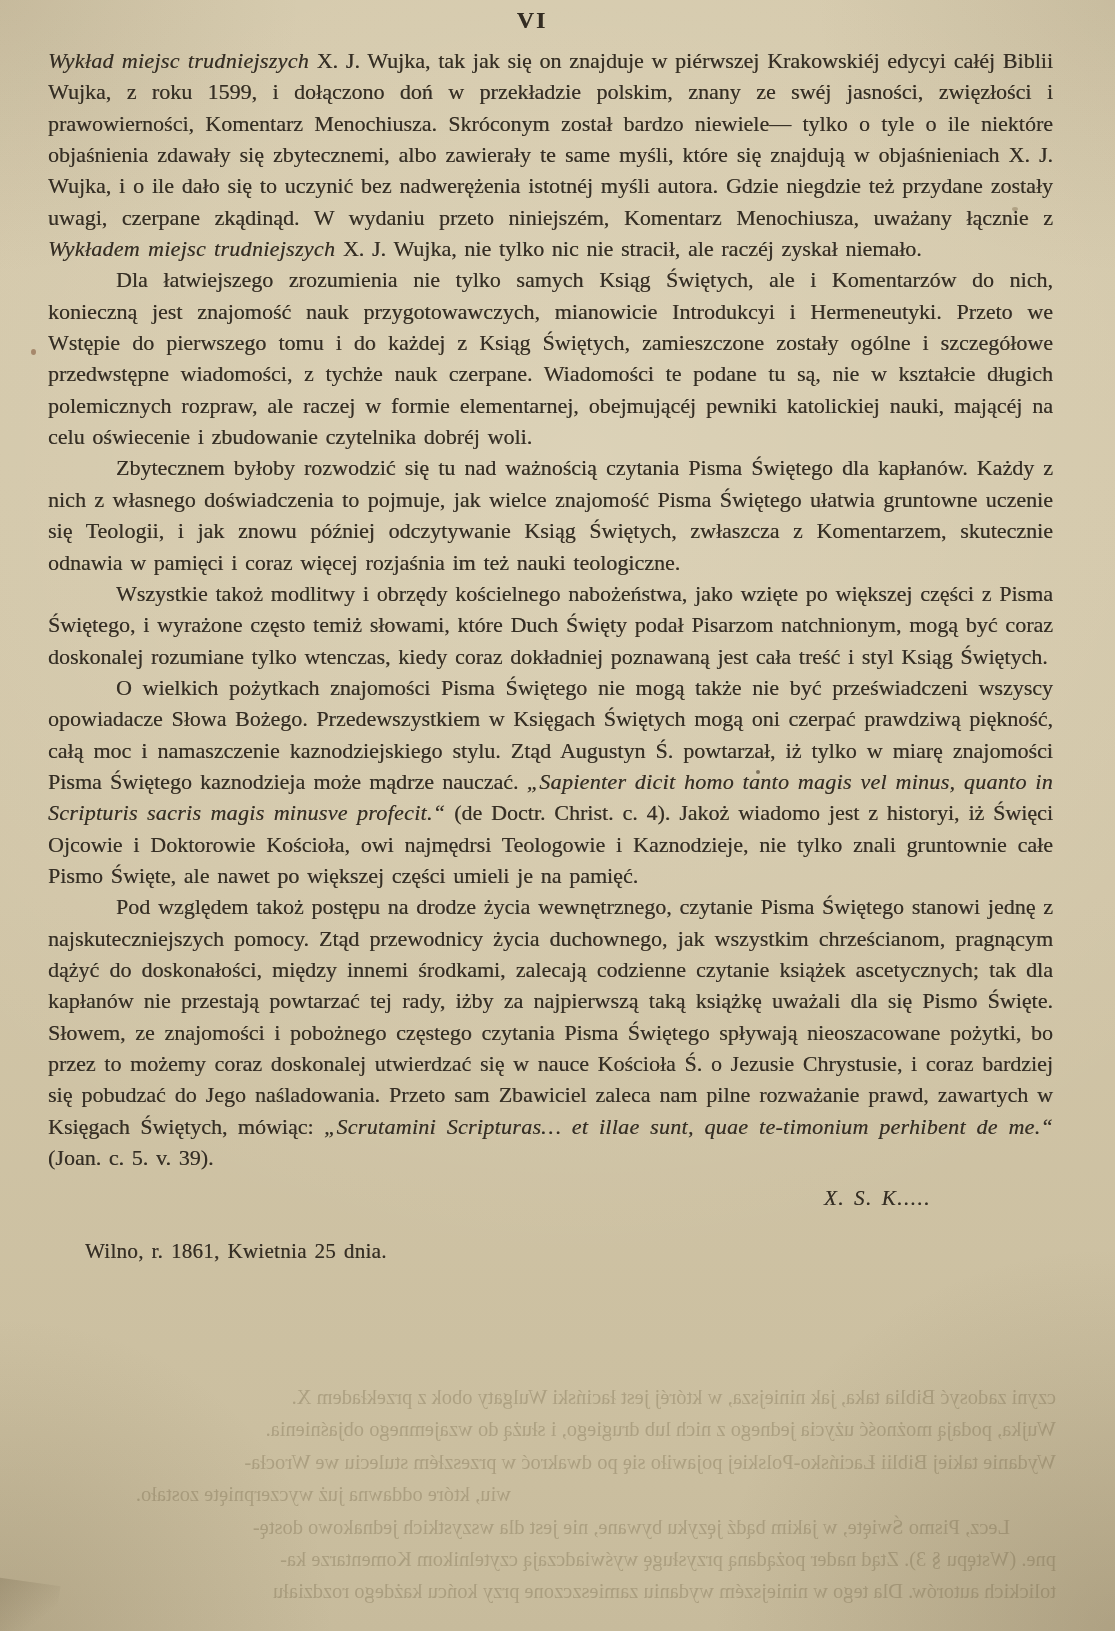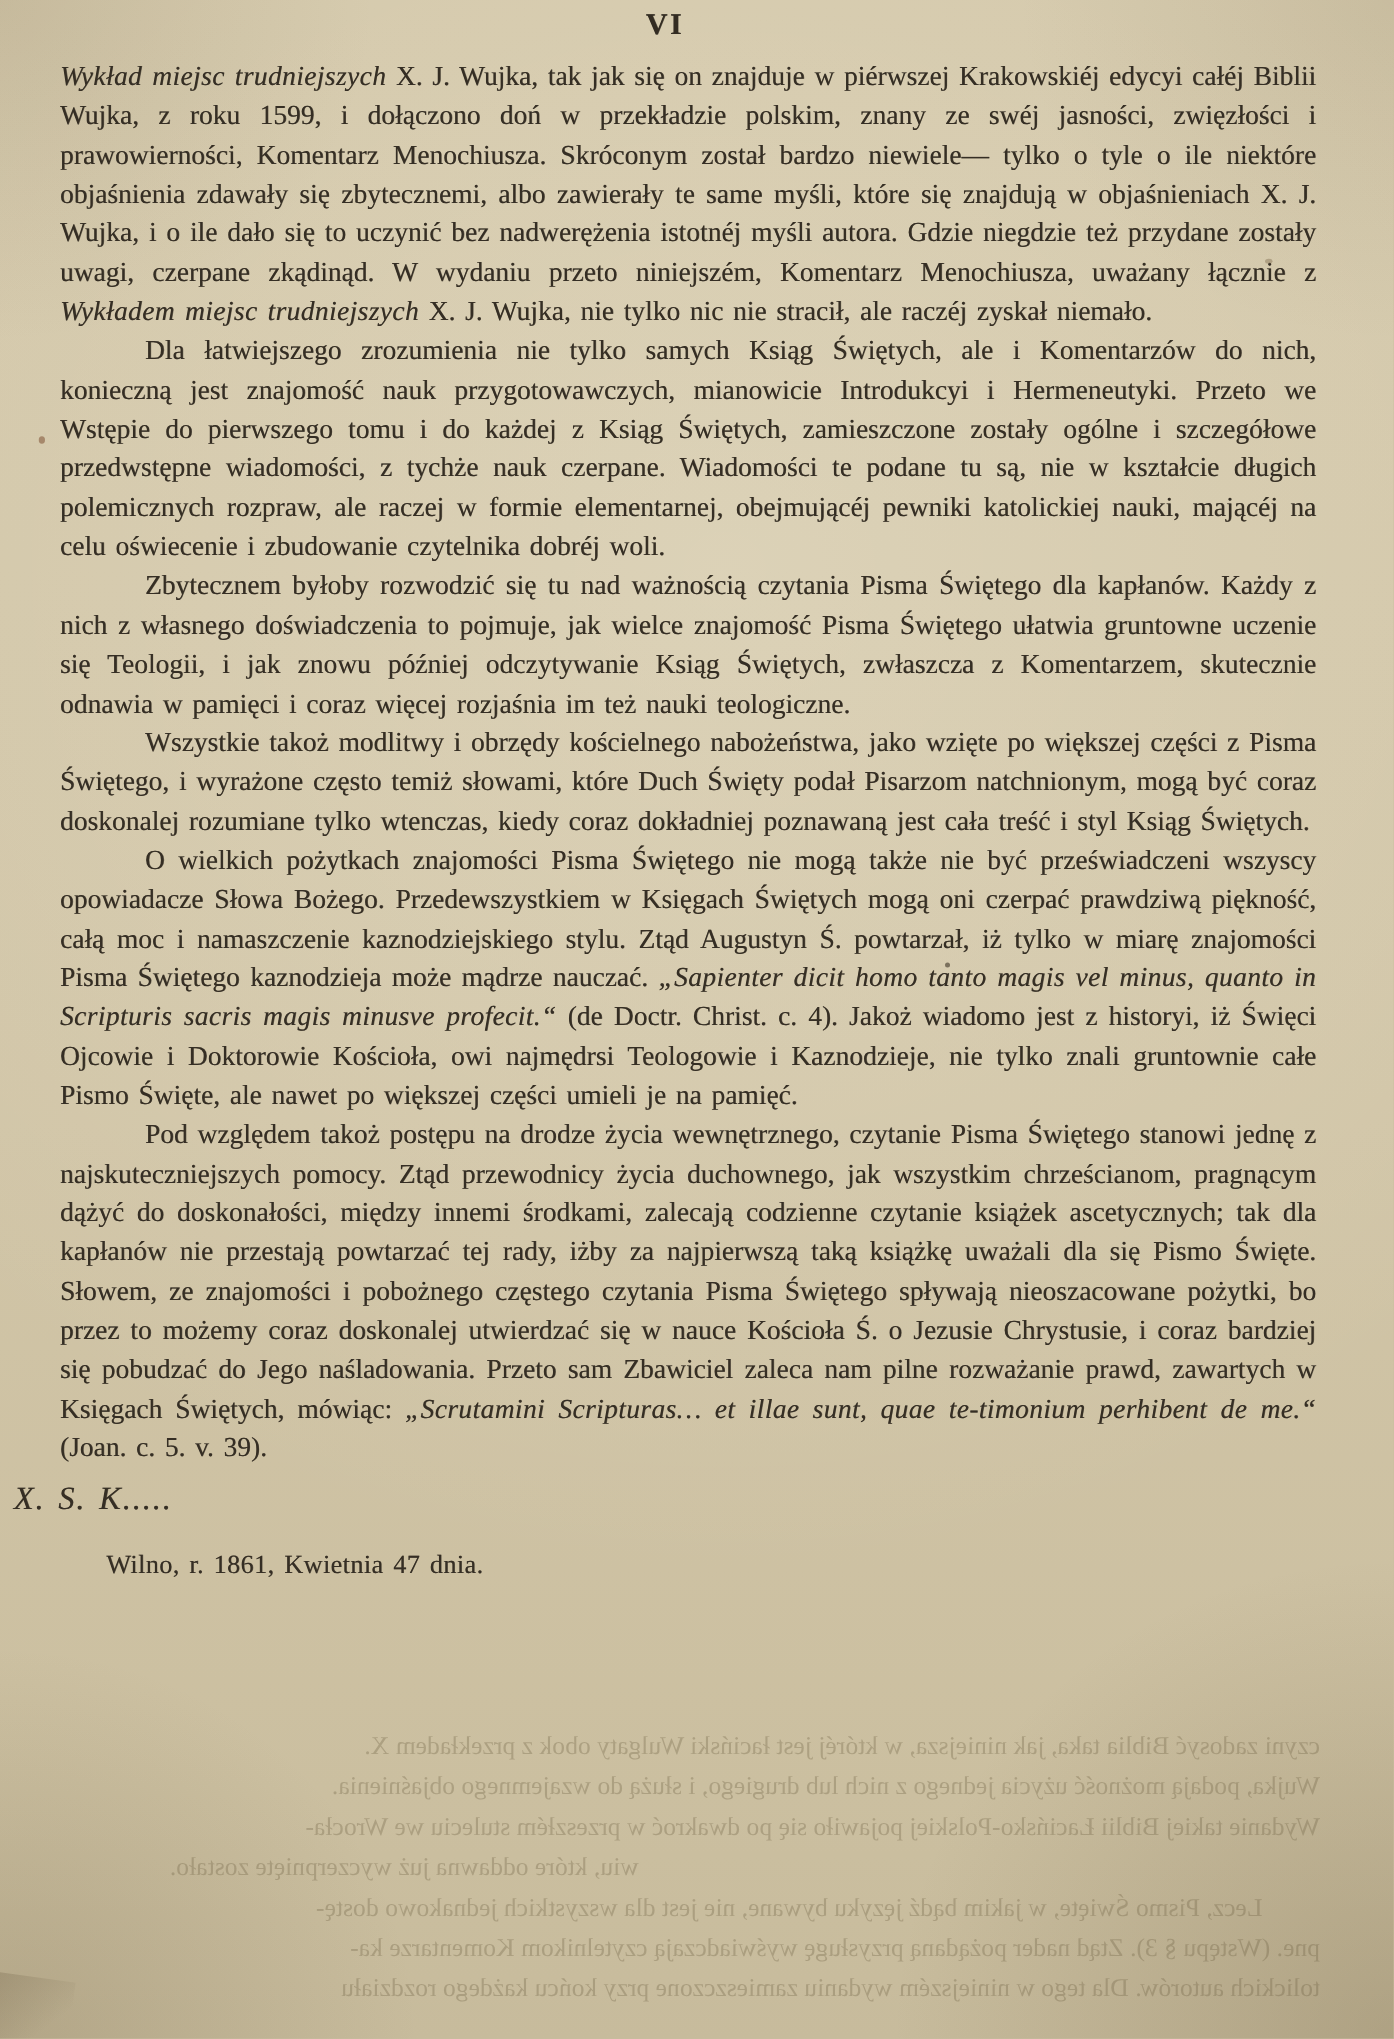--- a/index.html
+++ b/index.html
@@ -32,22 +32,22 @@
     position:absolute; top:45px; left:11px; width:1042px;
     font-size:22px; line-height:31.35px;
     word-spacing:2.2px;
     text-shadow:0.3px 0 0 rgba(53,46,36,0.6);
   }
   .para { text-align:justify; hyphens:none;margin-left:37px; }
   .para.indent { text-indent:68px; }
   .para i { font-style:italic; letter-spacing:0.3px; }
   .signature {
     margin-top:10px; padding-right:122px;
-    text-align:left;
-    font-style:italic; font-size:26px; letter-spacing:1.5px;
+    text-align:right;
+    font-style:italic; font-size:21px; letter-spacing:1.5px;
   }
   .dateline {
     margin-top:21px; padding-left:74px;
     font-size:21px; letter-spacing:0.3px;
   }
   .bleedthrough {
     position:absolute; top:1381px; left:8px; width:1048px;
     transform:scaleX(-1);
     color:rgba(104,89,61,0.30);
     font-size:20.5px; line-height:32.4px;
@@ -76,21 +76,21 @@
 
   <div class="body-text">
 
   <p class="para"><i>Wykład miejsc trudniejszych</i><span> X. J. Wujka, tak jak się on znajduje w piérwszej Krakowskiéj edycyi całéj Biblii Wujka, z roku 1599, i dołączono doń w przekładzie polskim, znany ze swéj jasności, zwięzłości i prawowierności, Komentarz Menochiusza. Skróconym został bardzo niewiele— tylko o tyle o ile niektóre objaśnienia zdawały się zbytecznemi, albo zawierały te same myśli, które się znajdują w objaśnieniach X. J. Wujka, i o ile dało się to uczynić bez nadwerężenia istotnéj myśli autora. Gdzie niegdzie też przydane zostały uwagi, czerpane zkądinąd. W wydaniu przeto niniejszém, Komentarz Menochiusza, uważany łącznie z </span><i>Wykładem miejsc trudniejszych</i><span> X. J. Wujka, nie tylko nic nie stracił, ale raczéj zyskał niemało.</span></p>
       <p class="para indent"><span>Dla łatwiejszego zrozumienia nie tylko samych Ksiąg Świętych, ale i Komentarzów do nich, konieczną jest znajomość nauk przygotowawczych, mianowicie Introdukcyi i Hermeneutyki.  Przeto we Wstępie do pierwszego tomu i do każdej z Ksiąg Świętych, zamieszczone zostały ogólne i szczegółowe przedwstępne wiadomości, z tychże nauk czerpane.  Wiadomości te podane tu są, nie w kształcie długich polemicznych rozpraw, ale raczej w formie elementarnej, obejmującéj pewniki katolickiej nauki, mającéj na celu oświecenie i zbudowanie czytelnika dobréj woli.</span></p>
       <p class="para indent"><span>Zbytecznem byłoby rozwodzić się tu nad ważnością czytania Pisma Świętego dla kapłanów. Każdy z nich z własnego doświadczenia to pojmuje, jak wielce znajomość Pisma Świętego ułatwia gruntowne uczenie się Teologii, i jak znowu później odczytywanie Ksiąg Świętych, zwłaszcza z Komentarzem, skutecznie odnawia w pamięci i coraz więcej rozjaśnia im też nauki teologiczne.</span></p>
       <p class="para indent"><span>Wszystkie takoż modlitwy i obrzędy kościelnego nabożeństwa, jako wzięte po większej części z Pisma Świętego, i wyrażone często temiż słowami, które Duch Święty podał Pisarzom natchnionym, mogą być coraz doskonalej rozumiane tylko wtenczas, kiedy coraz dokładniej poznawaną jest cała treść i styl Ksiąg Świętych.</span></p>
       <p class="para indent"><span>O wielkich pożytkach znajomości Pisma Świętego nie mogą także nie być przeświadczeni wszyscy opowiadacze Słowa Bożego.  Przedewszystkiem w Księgach Świętych mogą oni czerpać prawdziwą piękność, całą moc i namaszczenie kaznodziejskiego stylu.  Ztąd Augustyn Ś. powtarzał, iż tylko w miarę znajomości Pisma Świętego kaznodzieja może mądrze nauczać.  </span><i>„Sapienter dicit homo tanto magis vel minus, quanto in Scripturis sacris magis minusve profecit.“</i><span> (de Doctr. Christ. c. 4).  Jakoż wiadomo jest z historyi, iż Święci Ojcowie i Doktorowie Kościoła, owi najmędrsi Teologowie i Kaznodzieje, nie tylko znali gruntownie całe Pismo Święte, ale nawet po większej części umieli je na pamięć.</span></p>
       <p class="para indent"><span>Pod względem takoż postępu na drodze życia wewnętrznego, czytanie Pisma Świętego stanowi jednę z najskuteczniejszych pomocy.  Ztąd przewodnicy życia duchownego, jak wszystkim chrześcianom, pragnącym dążyć do doskonałości, między innemi środkami, zalecają codzienne czytanie książek ascetycznych; tak dla kapłanów nie przestają powtarzać tej rady, iżby za najpierwszą taką książkę uważali dla się Pismo Święte.  Słowem, ze znajomości i pobożnego częstego czytania Pisma Świętego spływają nieoszacowane pożytki, bo przez to możemy coraz doskonalej utwierdzać się w nauce Kościoła Ś. o Jezusie Chrystusie, i coraz bardziej się pobudzać do Jego naśladowania. Przeto sam Zbawiciel zaleca nam pilne rozważanie prawd, zawartych w Księgach Świętych, mówiąc: </span><i>„Scrutamini Scripturas… et illae sunt, quae te-timonium perhibent de me.“</i><span> (Joan. c. 5. v. 39).</span></p>
       <div class="signature">X. S. K.....</div>
-      <div class="dateline">Wilno, r. 1861, Kwietnia 47 dnia.</div>
+      <div class="dateline">Wilno, r. 1861, Kwietnia 25 dnia.</div>
     </div>
 
   <div class="bleedthrough">
 
   <div class="ghost-line">czyni zadosyć Biblia taka, jak niniejsza, w któréj jest łaciński Wulgaty obok z przekładem X.</div>
       <div class="ghost-line">Wujka, podają możność użycia jednego z nich lub drugiego, i służą do wzajemnego objaśnienia.</div>
       <div class="ghost-line">Wydanie takiej Biblii Łacińsko-Polskiej pojawiło się po dwakroć w przeszłém stuleciu we Wrocła-</div>
       <div class="ghost-line short">wiu, które oddawna już wyczerpnięte zostało.</div>
       <div class="ghost-line ind">Lecz, Pismo Święte, w jakim bądź języku bywane, nie jest dla wszystkich jednakowo dostę-</div>
       <div class="ghost-line">pne. (Wstępu § 3). Ztąd nader pożądaną przysługę wyświadczają czytelnikom Komentarze ka-</div>

